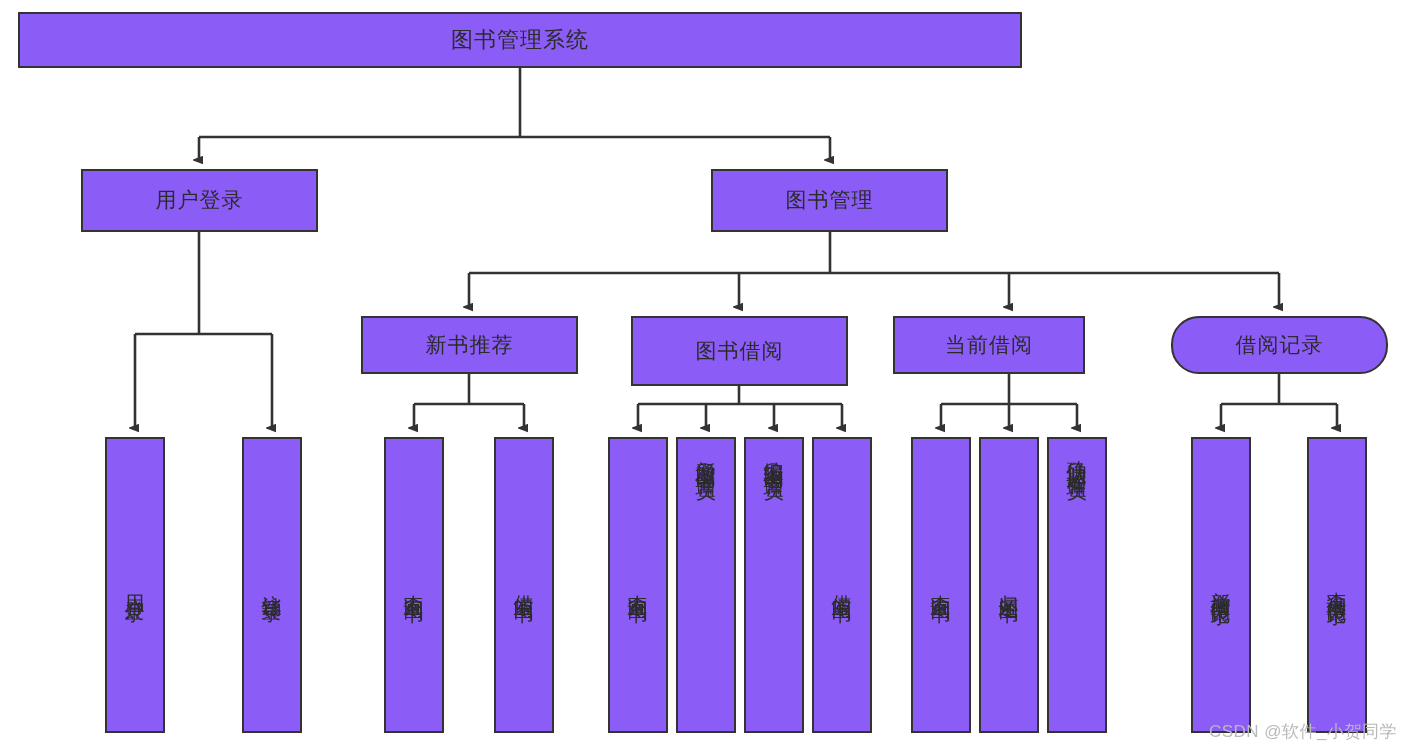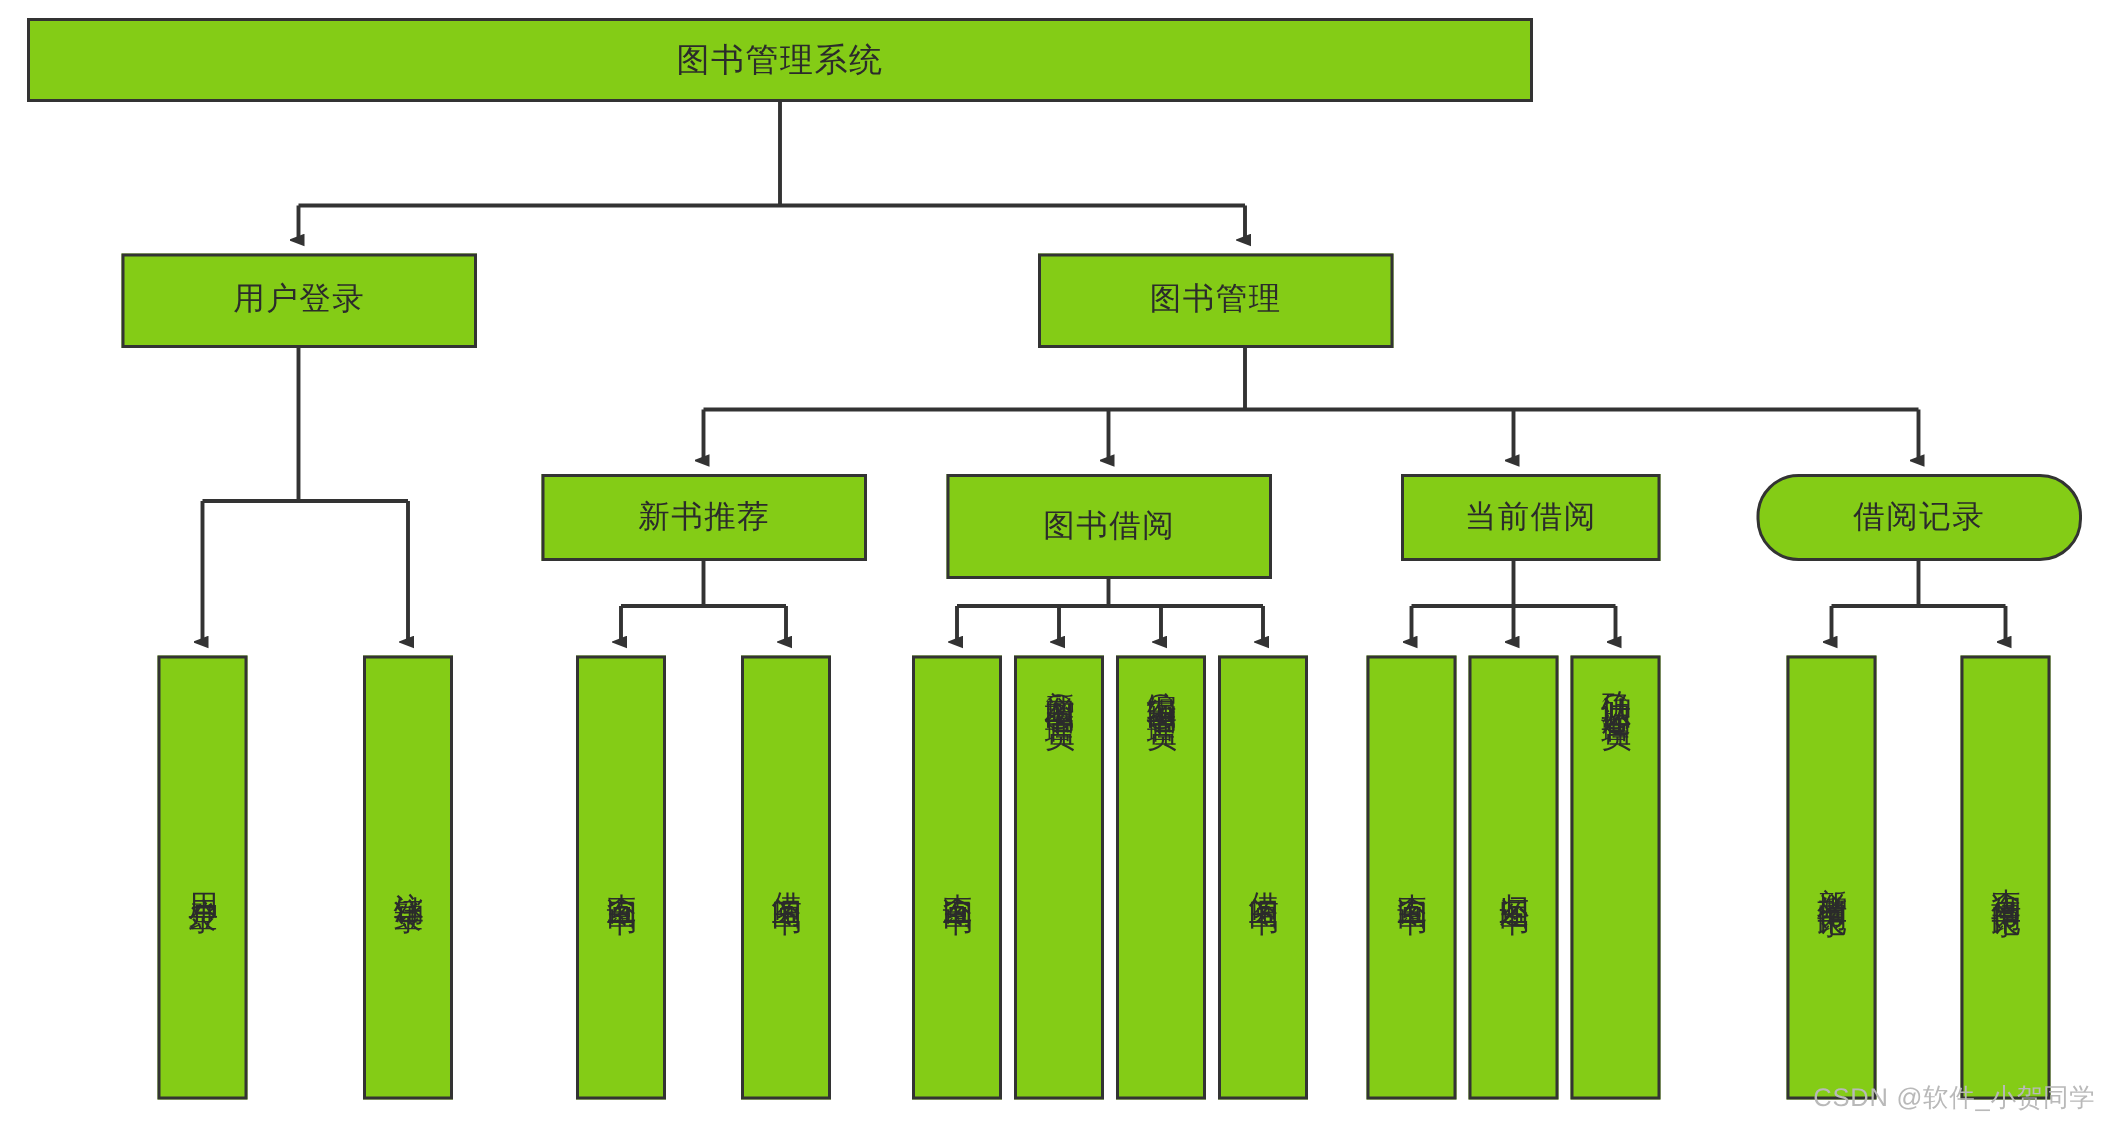--- a/index.html
+++ b/index.html
@@ -22,21 +22,21 @@
     position: absolute;
     left: 0;
     top: 0;
     width: 1405px;
     height: 747px;
     pointer-events: none;
   }
   .node {
     position: absolute;
     box-sizing: border-box;
-    background: #84cc16;
+    background: #8b5cf6;
     border: 2px solid #333333;
     display: flex;
     align-items: center;
     justify-content: center;
     z-index: 2;
   }
   .node .label {
     color: #2b2b2b;
     line-height: 1.08;
     letter-spacing: 1px;
@@ -133,31 +133,31 @@
     </g>
   </svg>
 
   <div class="node root horiz" style="left:18px; top:12px; width:1004px; height:56px;">
     <span class="label">图书管理系统</span>
   </div>
 
   <div class="node horiz" style="left:81px; top:169px; width:237px; height:63px;">
     <span class="label">用户登录</span>
   </div>
-  <div class="node horiz" style="left:692px; top:169px; width:237px; height:63px;">
+  <div class="node horiz" style="left:711px; top:169px; width:237px; height:63px;">
     <span class="label">图书管理</span>
   </div>
 
   <div class="node horiz" style="left:361px; top:316px; width:217px; height:58px;">
     <span class="label">新书推荐</span>
   </div>
   <div class="node horiz" style="left:631px; top:316px; width:217px; height:70px;">
     <span class="label">图书借阅</span>
   </div>
-  <div class="node horiz" style="left:934px; top:316px; width:173px; height:58px;">
+  <div class="node horiz" style="left:893px; top:316px; width:192px; height:58px;">
     <span class="label">当前借阅</span>
   </div>
   <div class="node horiz" style="left:1171px; top:316px; width:217px; height:58px;border-radius:28px;">
     <span class="label">借阅记录</span>
   </div>
 
   <div class="node vert center" style="left:105px; top:437px; width:60px; height:296px;">
     <span class="label">用户登录</span>
   </div>
   <div class="node vert center" style="left:242px; top:437px; width:60px; height:296px;">

